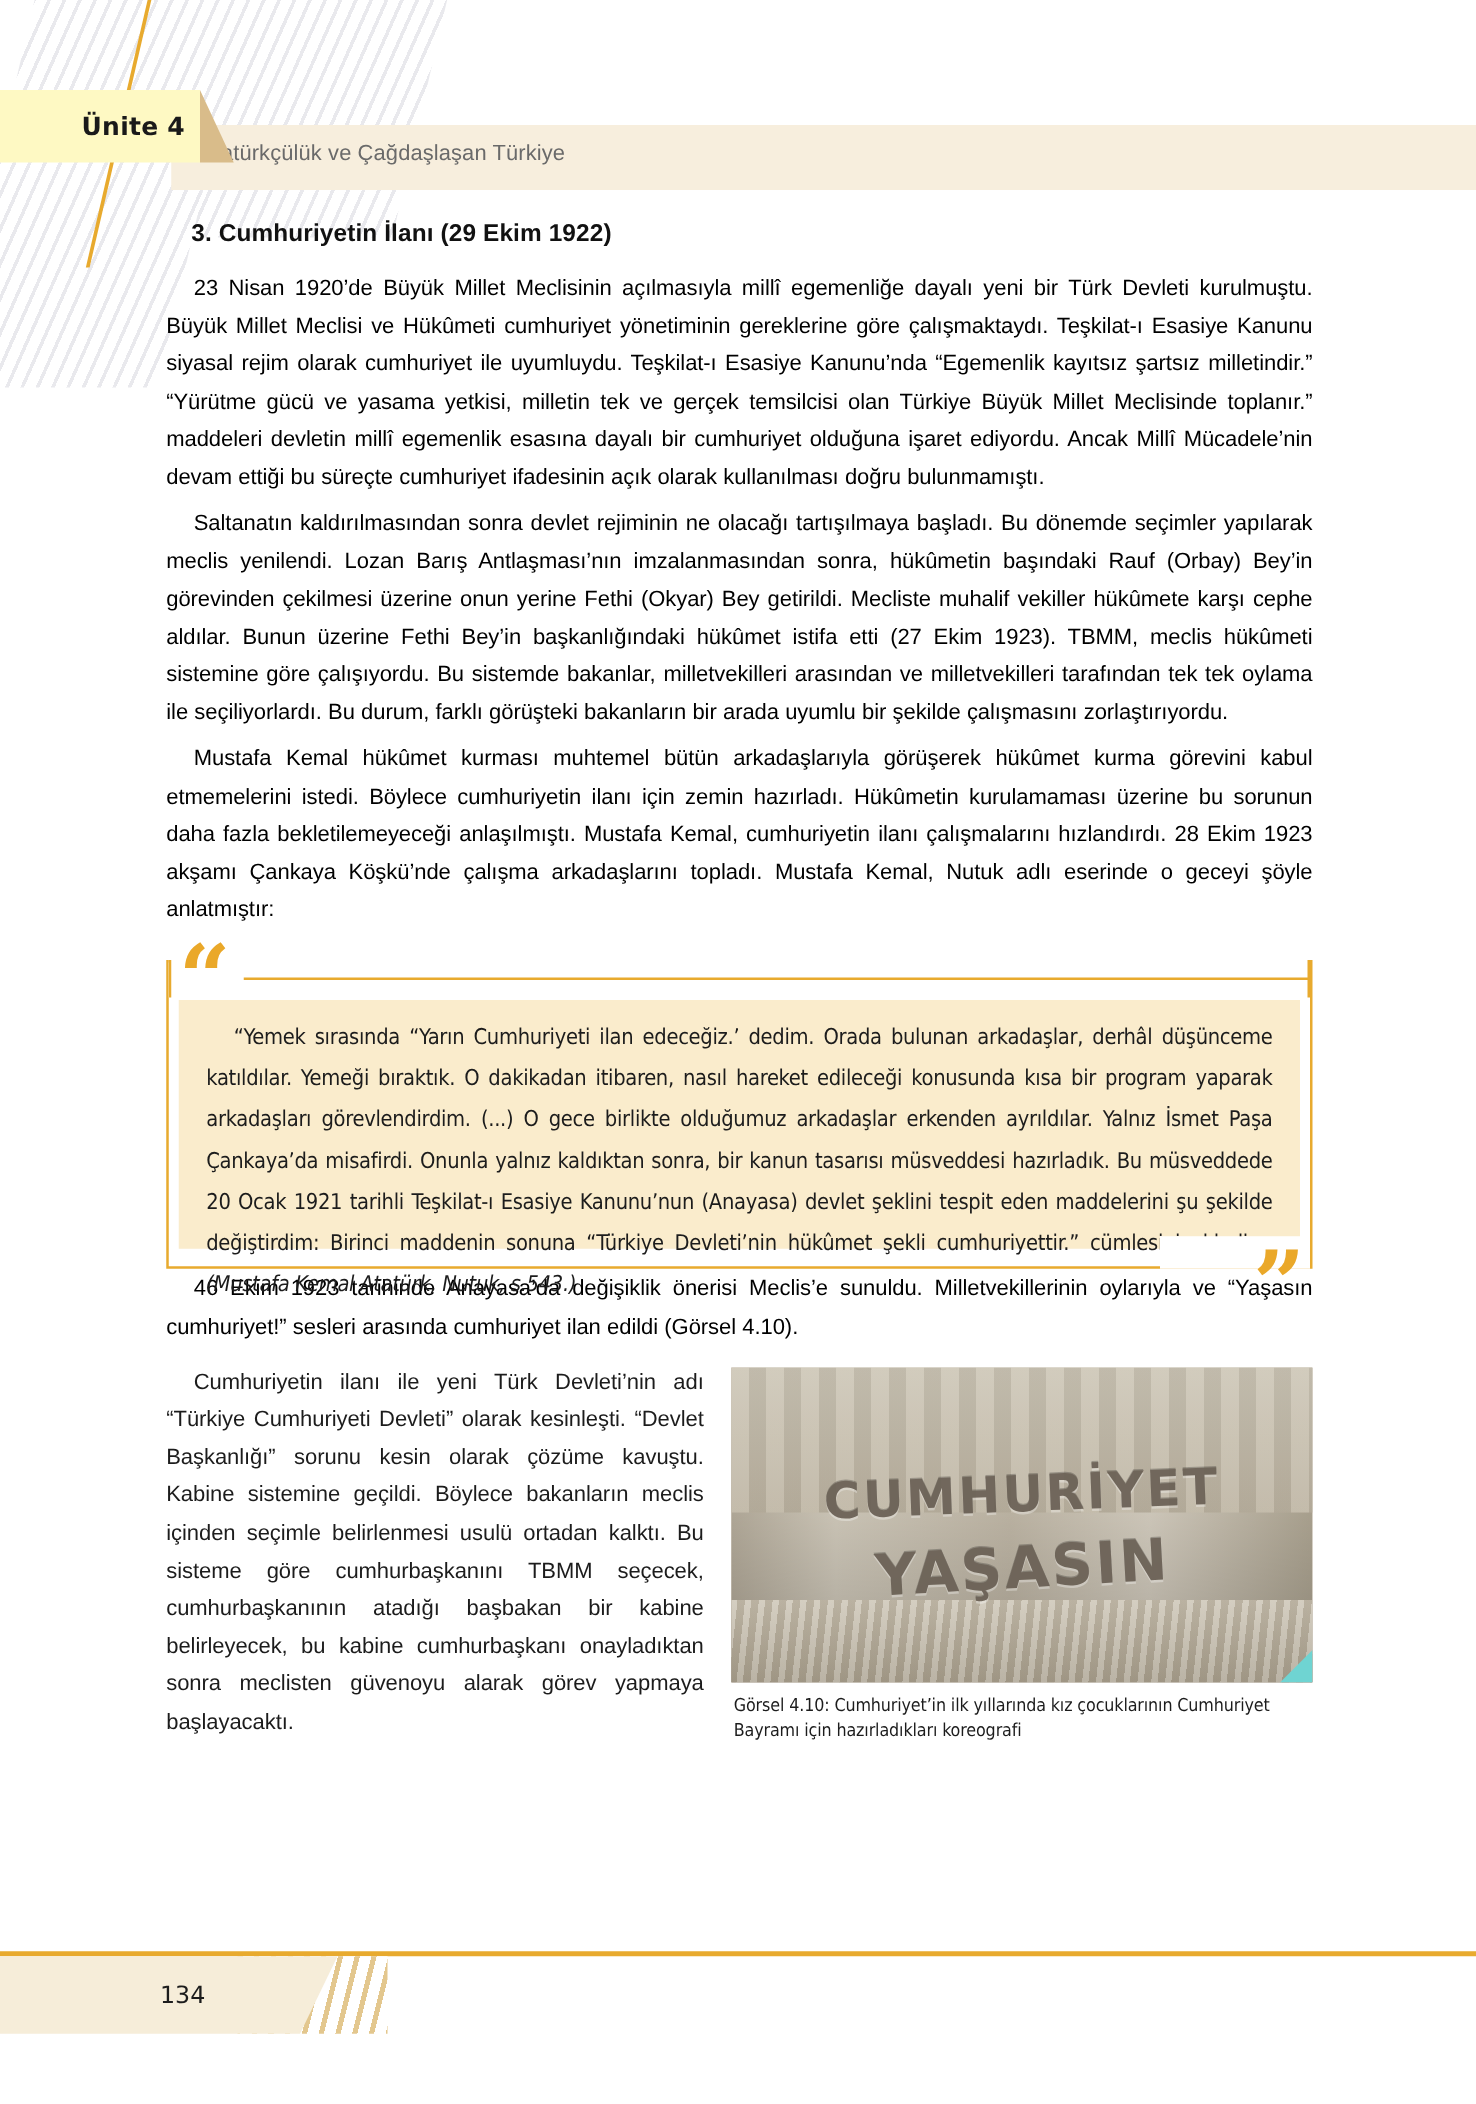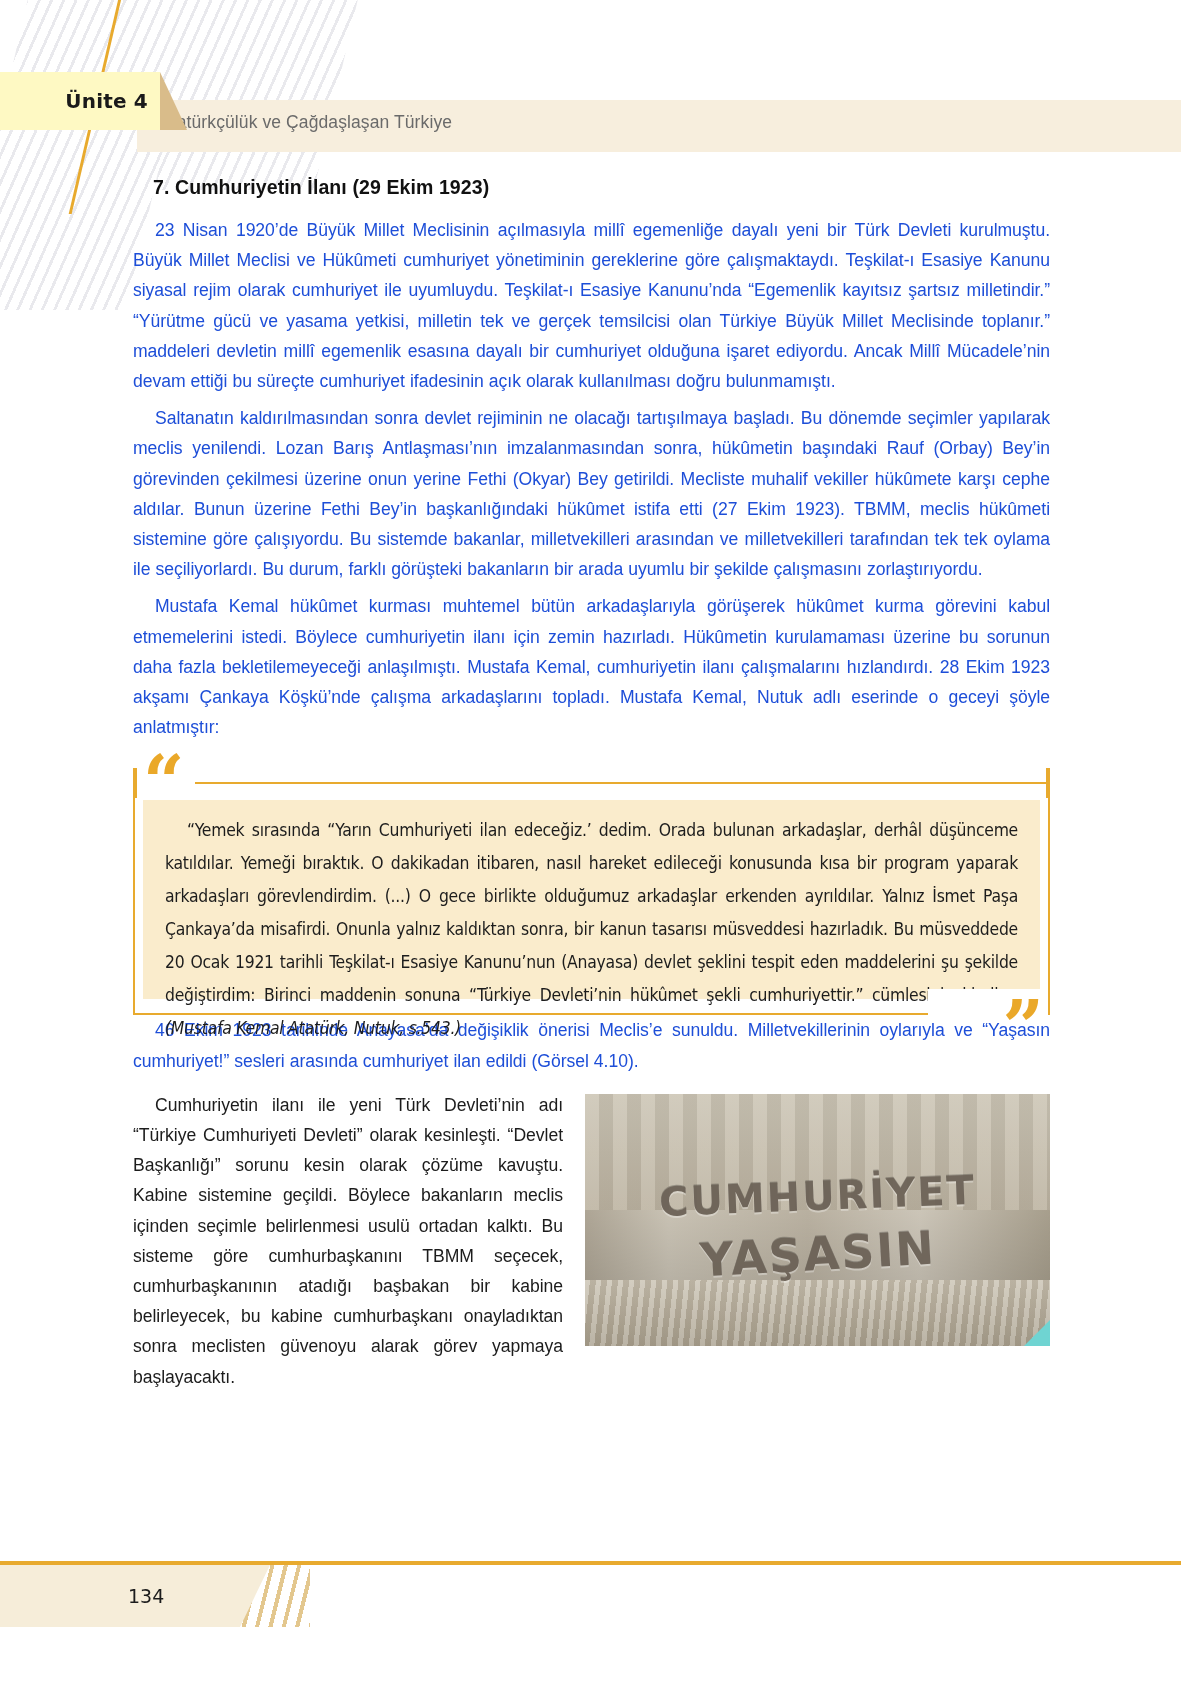--- a/index.html
+++ b/index.html
@@ -128,21 +128,21 @@
     font-weight: bold;
     color: #111111;
     padding-left: 20px;
     letter-spacing: .1px;
   }
 
   p.body-par {
     margin: 0 0 7px 0;
     font-size: 17.6px;
     line-height: 30.2px;
-    color: #1d4ed8;
+    color: #000000;
     text-align: justify;
     text-indent: 22px;
     letter-spacing: -.05px;
     word-spacing: .2px;
   }
 
   
   .quote-wrap {
     position: relative;
     margin: 26px 0 0 0;
@@ -376,21 +376,21 @@
 
   <div class="chapter-bar"></div>
   <div class="chapter-bar-label">Atatürkçülük ve Çağdaşlaşan Türkiye</div>
 
   <div class="unit-tab">
     <div class="unit-tab-label">Ünite 4</div>
   </div>
 
   <div class="content">
 
-    <h1 class="section-title">7. Cumhuriyetin İlanı (29 Ekim 1923)</h1>
+    <h1 class="section-title">3. Cumhuriyetin İlanı (29 Ekim 1922)</h1>
 
     <p class="body-par">23 Nisan 1920’de Büyük Millet Meclisinin açılmasıyla millî egemenliğe dayalı yeni bir Türk Devleti kurulmuştu. Büyük Millet Meclisi ve Hükûmeti cumhuriyet yönetiminin gereklerine göre çalışmaktaydı. Teşkilat-ı Esasiye Kanunu siyasal rejim olarak cumhuriyet ile uyumluydu. Teşkilat-ı Esasiye Kanunu’nda “Egemenlik kayıtsız şartsız milletindir.” “Yürütme gücü ve yasama yetkisi, milletin tek ve gerçek temsilcisi olan Türkiye Büyük Millet Meclisinde toplanır.” maddeleri devletin millî egemenlik esasına dayalı bir cumhuriyet olduğuna işaret ediyordu. Ancak Millî Mücadele’nin devam ettiği bu süreçte cumhuriyet ifadesinin açık olarak kullanılması doğru bulunmamıştı.</p>
     <p class="body-par">Saltanatın kaldırılmasından sonra devlet rejiminin ne olacağı tartışılmaya başladı. Bu dönemde seçimler yapılarak meclis yenilendi. Lozan Barış Antlaşması’nın imzalanmasından sonra, hükûmetin başındaki Rauf (Orbay) Bey’in görevinden çekilmesi üzerine onun yerine Fethi (Okyar) Bey getirildi. Mecliste muhalif vekiller hükûmete karşı cephe aldılar. Bunun üzerine Fethi Bey’in başkanlığındaki hükûmet istifa etti (27 Ekim 1923). TBMM, meclis hükûmeti sistemine göre çalışıyordu. Bu sistemde bakanlar, milletvekilleri arasından ve milletvekilleri tarafından tek tek oylama ile seçiliyorlardı. Bu durum, farklı görüşteki bakanların bir arada uyumlu bir şekilde çalışmasını zorlaştırıyordu.</p>
     <p class="body-par">Mustafa Kemal hükûmet kurması muhtemel bütün arkadaşlarıyla görüşerek hükûmet kurma görevini kabul etmemelerini istedi. Böylece cumhuriyetin ilanı için zemin hazırladı. Hükûmetin kurulamaması üzerine bu sorunun daha fazla bekletilemeyeceği anlaşılmıştı. Mustafa Kemal, cumhuriyetin ilanı çalışmalarını hızlandırdı. 28 Ekim 1923 akşamı Çankaya Köşkü’nde çalışma arkadaşlarını topladı. Mustafa Kemal, Nutuk adlı eserinde o geceyi şöyle anlatmıştır:</p>
 
     <div class="quote-wrap">
       <div class="quote-frame">
         <div class="quote-top-rule"></div>
         <span class="mark-open">“</span>
         <div class="quote-inner">
@@ -409,20 +409,21 @@
         <div class="photo">
           <div class="photo-inner"></div>
           <div class="photo-wall"></div>
           <div class="photo-ground"></div>
           <div class="photo-letters">
             <div class="photo-row r1">CUMHURİYET</div>
             <div class="photo-row r2">YAŞASIN</div>
           </div>
           <div class="photo-corner"></div>
         </div>
+        <div class="caption">Görsel 4.10: Cumhuriyet’in ilk yıllarında kız çocuklarının Cumhuriyet Bayramı için hazırladıkları koreografi</div>
       </div>
 
       <p class="wrap-par">Cumhuriyetin ilanı ile yeni Türk Devleti’nin adı “Türkiye Cumhuriyeti Devleti” olarak kesinleşti. “Devlet Başkanlığı” sorunu kesin olarak çözüme kavuştu. Kabine sistemine geçildi. Böylece bakanların meclis içinden seçimle belirlenmesi usulü ortadan kalktı. Bu sisteme göre cumhurbaşkanını TBMM seçecek, cumhurbaşkanının atadığı başbakan bir kabine belirleyecek, bu kabine cumhurbaşkanı onayladıktan sonra meclisten güvenoyu alarak görev yapmaya başlayacaktı.</p>
     </div>
 
   </div>
 
   <div class="footer-bar"></div>
   <div class="footer-stripes"></div>
   <div class="footer-plate"></div>

